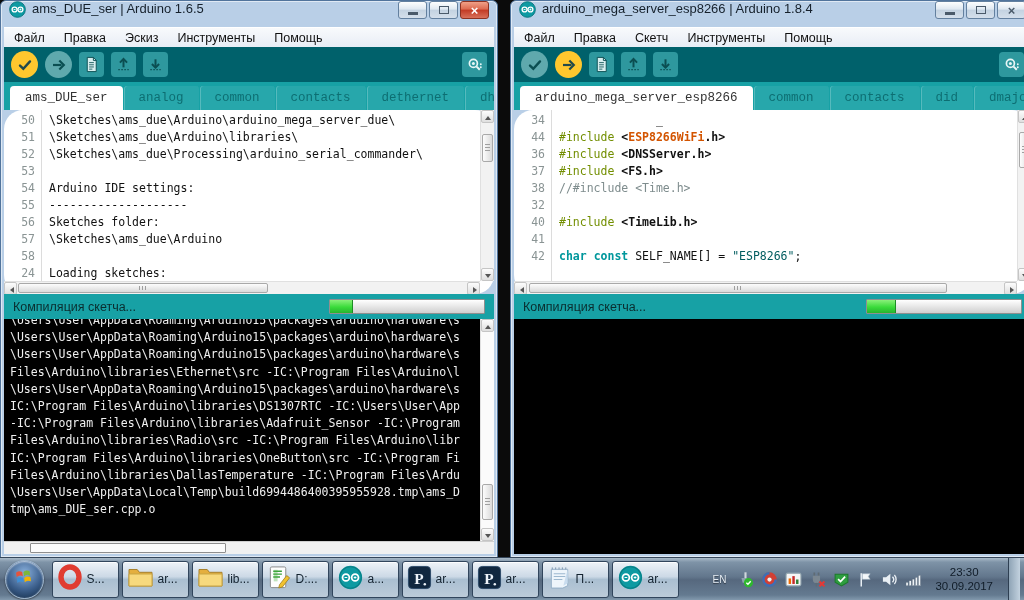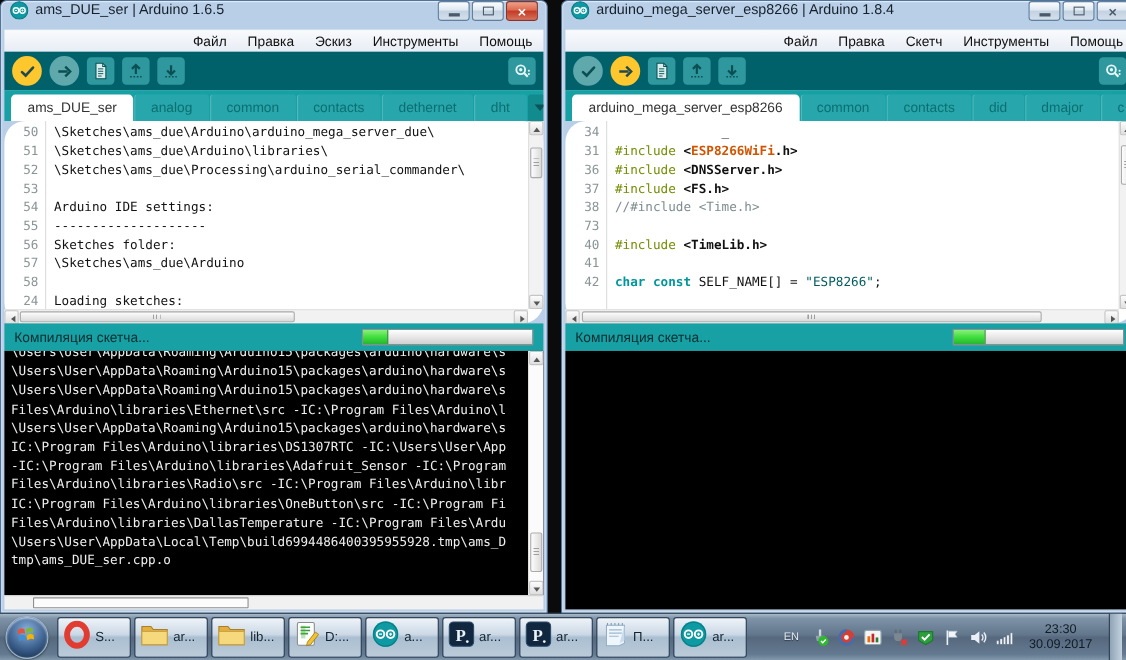--- a/index.html
+++ b/index.html
@@ -20,33 +20,33 @@
   .winbtns { display:flex; gap:2px; }
   .wb { width:29px; height:18px; border:1px solid #63809f; border-radius:3px;
         background:linear-gradient(#fdfefe,#dfe8f1 45%,#c3d2e1 50%,#d4dfeb);
         display:flex; align-items:center; justify-content:center; cursor:default;
         font-size:13px; font-weight:bold; color:#4a5a6a; }
   .wb.close-red { background:linear-gradient(#f0a088,#dd6a50 45%,#c23a24 50%,#d8705a); color:#fff; border-color:#8d3222; }
   .g-min { width:10px; height:3px; background:#4a5a6a; display:block; margin-top:7px; }
   .g-max { width:10px; height:8px; border:1.5px solid #4a5a6a; display:block; }
 
   .menubar { height:20px; background:linear-gradient(#f8fafc,#e8edf5); display:flex; align-items:center;
-             gap:19px; padding:0 10px; font-size:12.5px; color:#111; border-top:1px solid #fff;justify-content:flex-end; }
+             gap:19px; padding:0 10px; font-size:12.5px; color:#111; border-top:1px solid #fff; }
   .menu-item { white-space:nowrap; }
 
   .toolbar { height:35px; background:var(--teal-dark); display:flex; align-items:center; gap:7px; padding:0 7px; }
   .tb { border:none; cursor:default; display:flex; align-items:center; justify-content:center;
         color:#0b4f52; padding:0; }
   .tb.circle { width:27px; height:27px; border-radius:50%; background:#5fa9ad; }
   .tb.square { width:25px; height:25px; border-radius:4px; background:#2e989e; }
   .tb.hl { background:var(--accent-yellow); color:#22494b; }
   .tb.rightside { margin-left:auto; }
   .tb svg { display:block; }
 
-  .tabrow { height:28px; background:var(--teal); display:flex; align-items:center; padding:4px 4px 0 6px; overflow:hidden; }
+  .tabrow { height:28px; background:var(--teal); display:flex; align-items:center; padding:4px 4px 0 6px; overflow:hidden;font-family:Liberation Mono, monospace; }
   .tab { height:24px; line-height:24px; padding:0 15px; font-size:12.5px; color:#0d6e72;
          background:rgba(255,255,255,.07); border-radius:3px 3px 0 0; margin-right:1px;
          box-shadow:inset 1px 0 0 rgba(255,255,255,.22); white-space:nowrap; flex:0 0 auto; }
   .tab.active { background:#fff; color:#333; font-weight:normal; border-radius:4px 4px 0 0; }
   .tab-dd { width:22px; height:24px; background:rgba(0,40,42,.18); border-radius:3px 3px 0 0;
             display:flex; align-items:center; justify-content:center; margin-right:1px; flex:0 0 auto; }
   .tab-dd i { width:0; height:0; border:5px solid transparent; border-top:6px solid #0a5356; margin-top:5px; }
 
   
   .editor-wrap { height:184px; position:relative; background:#fff;border-radius:19px; }
@@ -340,25 +340,25 @@
       <div class="tab">common</div>
       <div class="tab">contacts</div>
       <div class="tab">did</div>
       <div class="tab">dmajor</div>
       <div class="tab">c</div>
     </div>
   <div class="editor-wrap">
     <div class="editor-main">
       <div class="gutter">
           <div>34</div>
-          <div>31</div>
+          <div>44</div>
           <div>36</div>
           <div>37</div>
           <div>38</div>
-          <div>73</div>
+          <div>32</div>
           <div>40</div>
           <div>41</div>
           <div>42</div>
         </div>
       <div class="codearea"><div><span class="p">              _</span></div><div><span class="pre">#include </span><span class="b">&lt;</span><span class="cls">ESP8266WiFi</span><span class="b">.h&gt;</span></div><div><span class="pre">#include </span><span class="b">&lt;DNSServer.h&gt;</span></div><div><span class="pre">#include </span><span class="b">&lt;FS.h&gt;</span></div><div><span class="cmt">//#include &lt;Time.h&gt;</span></div><div>&nbsp;</div><div><span class="pre">#include </span><span class="b">&lt;TimeLib.h&gt;</span></div><div>&nbsp;</div><div><span class="kw">char</span><span class="p"> </span><span class="kw">const</span><span class="p"> SELF_NAME[] = </span><span class="str">"ESP8266"</span><span class="p">;</span></div></div>
     </div>
     <div class="vscroll">
       <span class="sb-btn sb-up">
           <i></i>
         </span>

